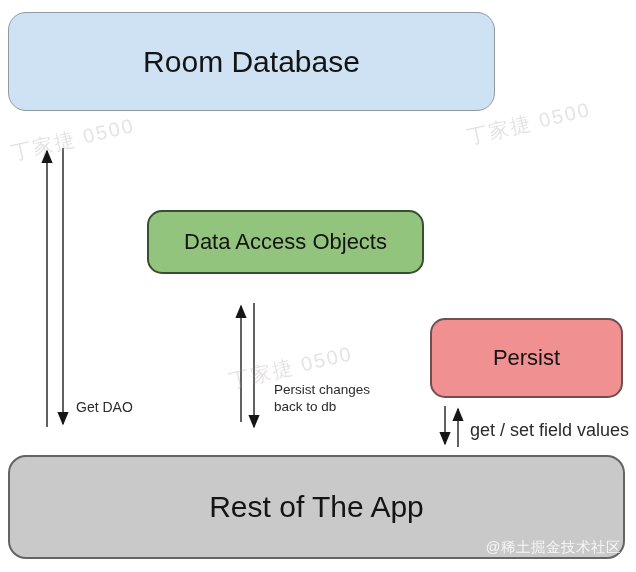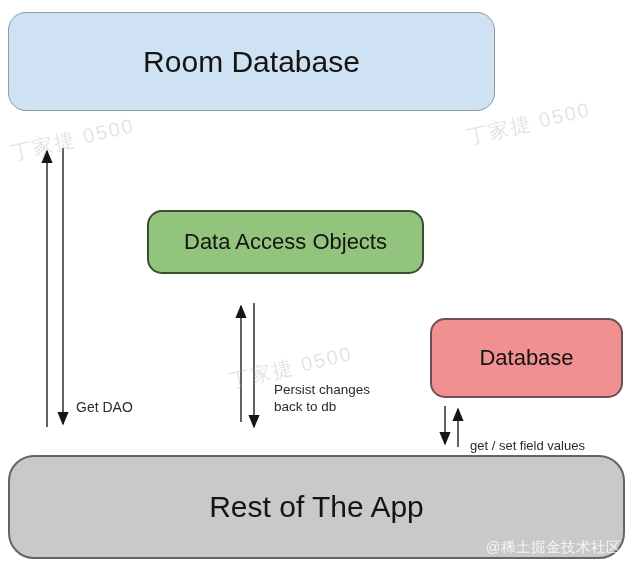--- a/index.html
+++ b/index.html
@@ -31,32 +31,32 @@
     border: 2px solid #36502f; border-radius: 15px;
     font-size: 22px;
   }
   .node-entities {
     left: 430px; top: 318px; width: 193px; height: 80px;
     border: 2px solid #6f4f4f; border-radius: 15px;
     font-size: 22px;
   }
   .node-rest {
     left: 8px; top: 455px; width: 617px; height: 104px;
-    border: 2px solid #646464; border-radius: 26px;
+    border: 2px solid #646464; border-radius: 18px;
     font-size: 30px;
   }
   .edge-label {
     position: absolute;
     color: #2b2b2b;
     line-height: 1.28;
   }
   .lbl-get-dao       { left: 76px;  top: 399px; font-size: 14px; }
   .lbl-get-entities  { left: 274px; top: 333px; font-size: 13.5px; }
   .lbl-persist       { left: 274px; top: 381px; font-size: 13.5px; width: 116px; }
-  .lbl-get-set       { left: 470px; top: 438px; font-size: 13px; }
+  .lbl-get-set       { left: 470px; top: 419px; font-size: 18px; }
   #arrows {
     position: absolute; left: 0; top: 0;
     width: 636px; height: 572px;
     pointer-events: none;
   }
   .wm {
     position: absolute;
     font-size: 20px;
     color: rgba(170, 158, 158, 0.30);
     transform: rotate(-13deg);
@@ -82,21 +82,21 @@
 
   <div class="node node-room" style="background: rgb(207, 226, 243); border-color: rgb(142, 154, 164);">
     <span>Room Database</span>
   </div>
 
   <div class="node node-dao" style="background: rgb(147, 196, 125); border-color: rgb(54, 80, 47);">
     <span>Data Access Objects</span>
   </div>
 
   <div class="node node-entities" style="background: rgb(240, 144, 144); border-color: rgb(111, 79, 79);">
-    <span>Database</span>
+    <span>Persist</span>
   </div>
 
   <div class="node node-rest" style="background: rgb(201, 201, 201); border-color: rgb(100, 100, 100);">
     <span>Rest of The App</span>
   </div>
 
   <svg id="arrows" viewBox="0 0 636 572" xmlns="http://www.w3.org/2000/svg">
     <defs>
       <marker id="arrowhead" markerWidth="9" markerHeight="7" refX="7.5" refY="3.5" orient="auto">
         <path d="M0,0 L8.5,3.5 L0,7 Z" fill="#161616"></path>

